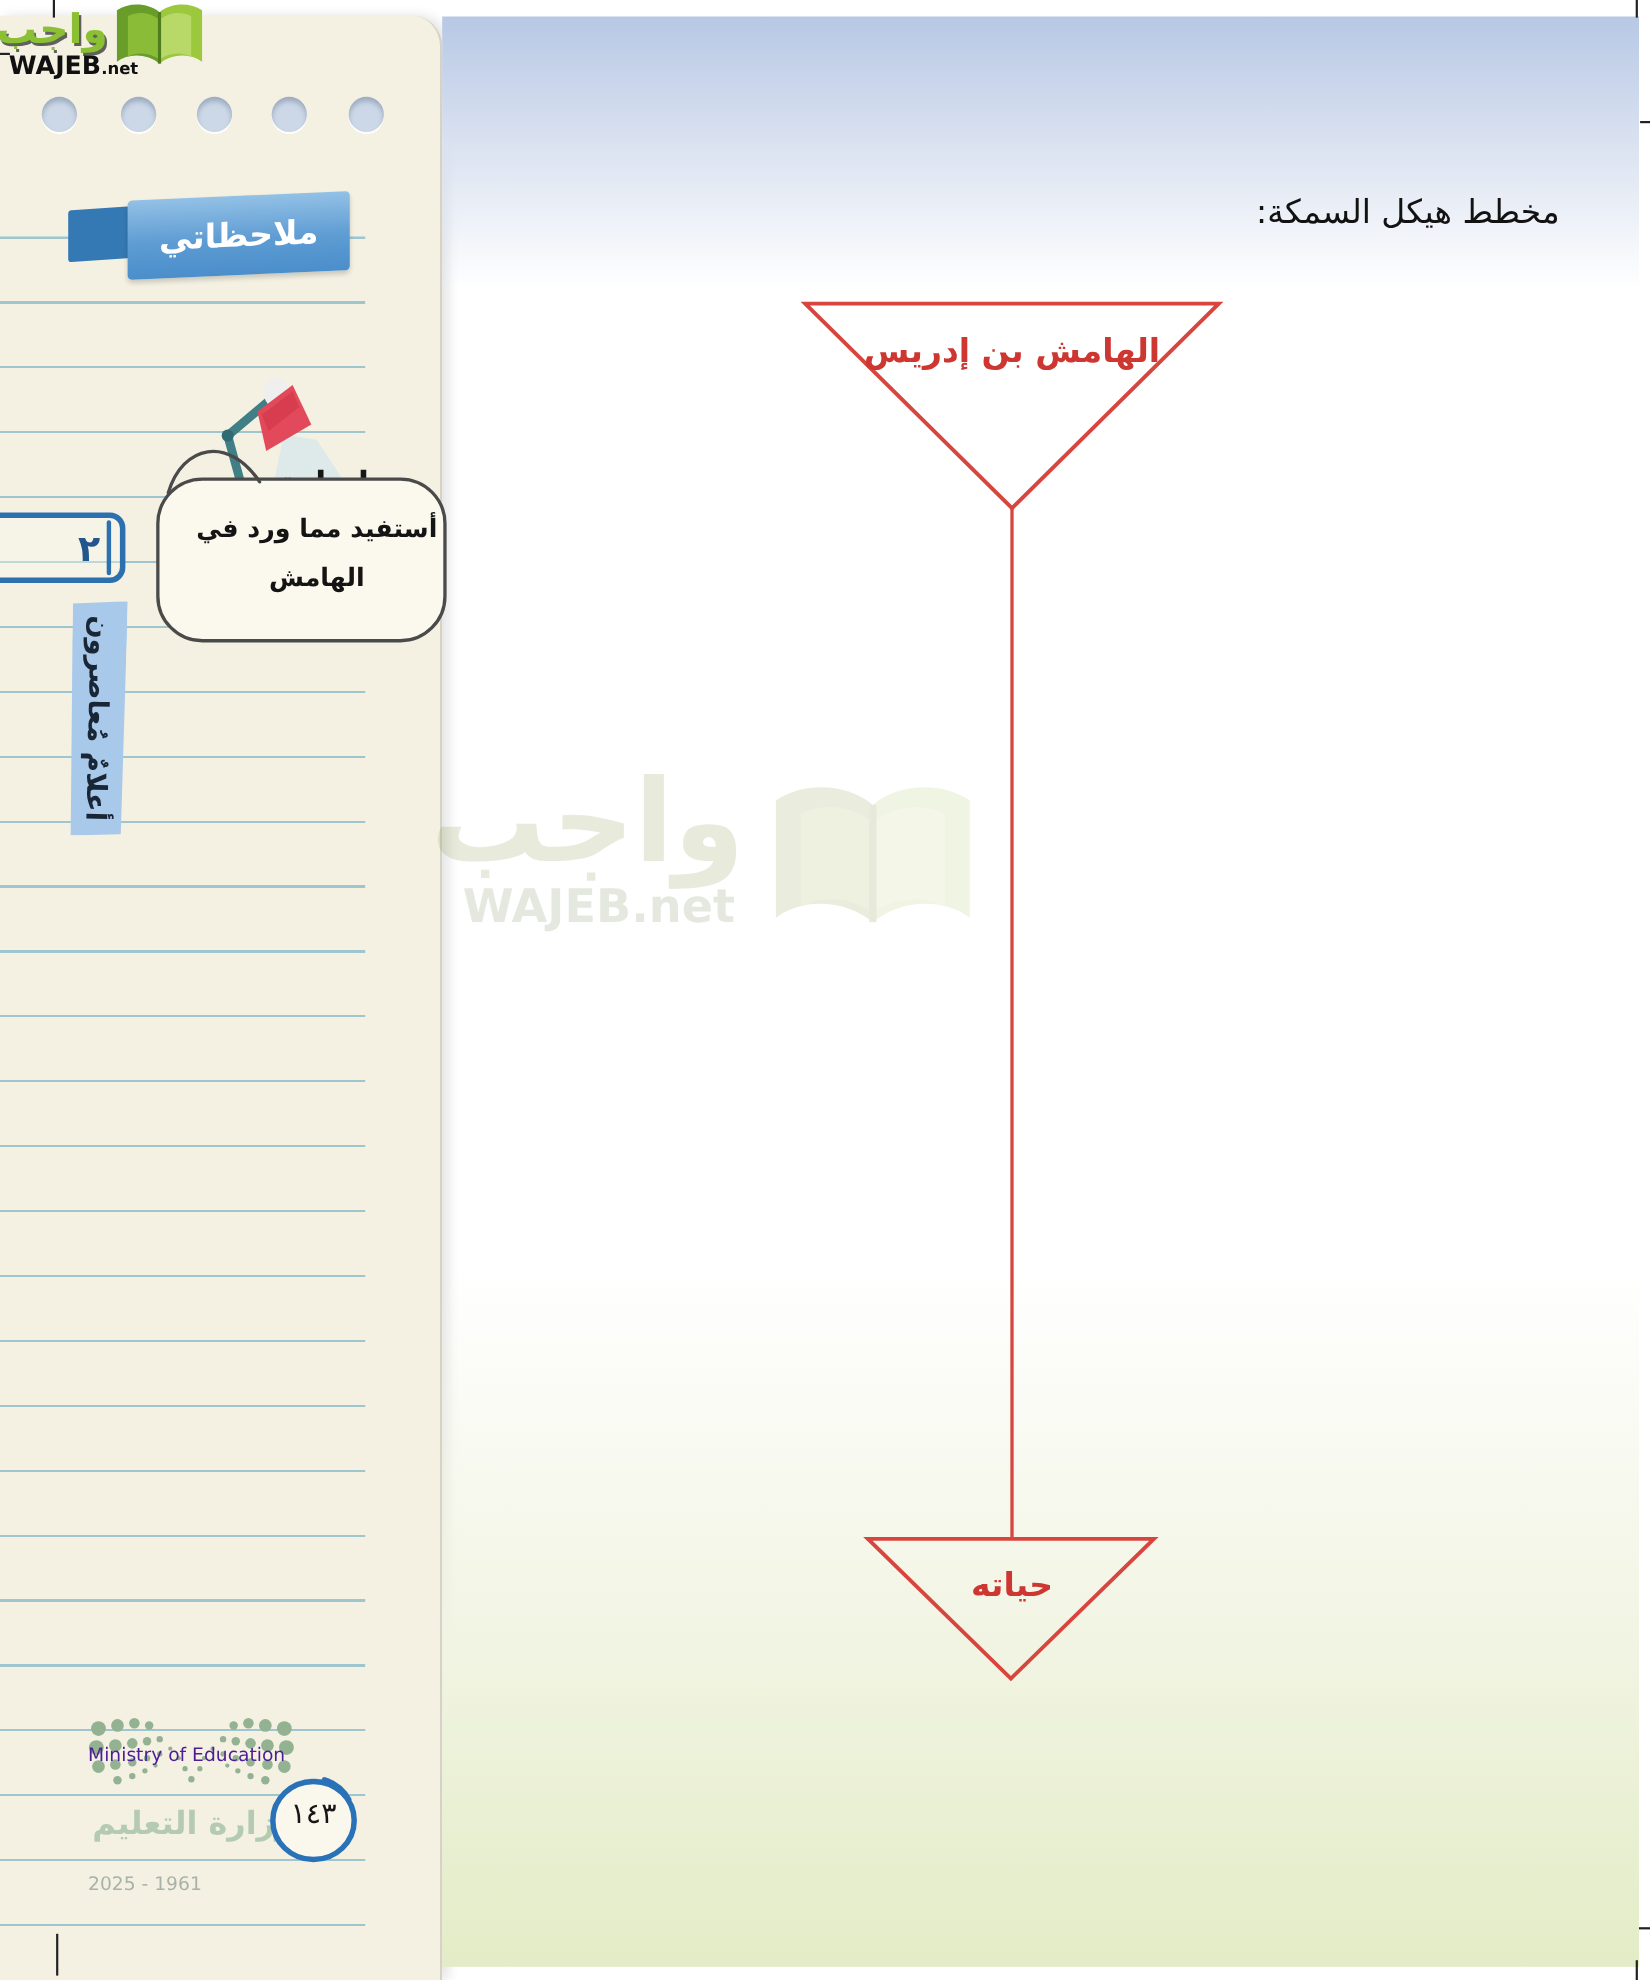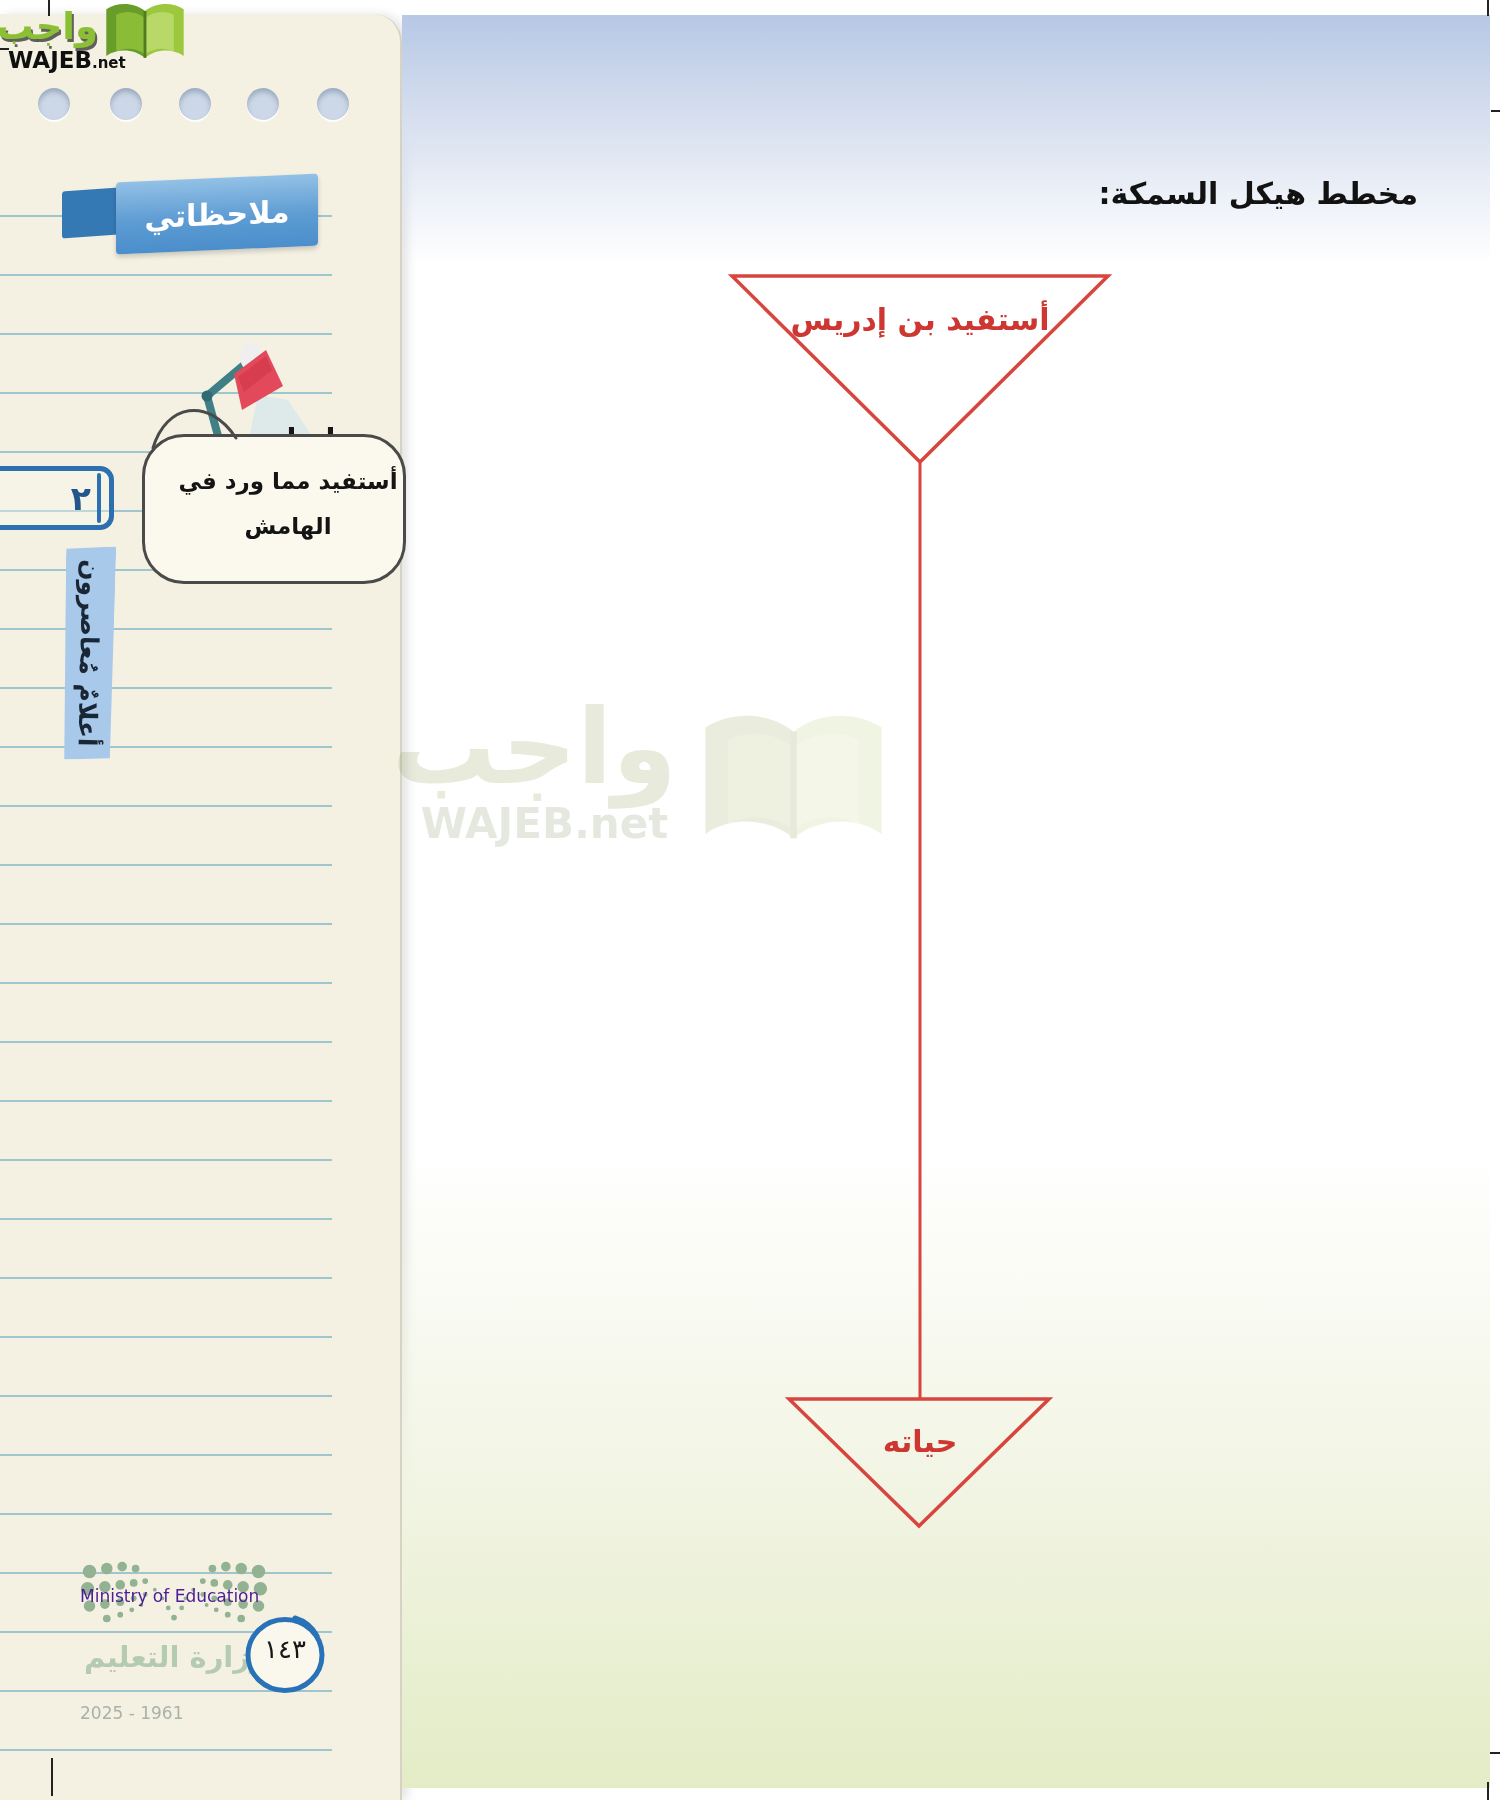--- a/index.html
+++ b/index.html
@@ -69,21 +69,21 @@
   .ministry-yr{left:80px;top:1703px;width:240px;font-size:17px;color:#a9b2a9;}
   .badge{left:243px;top:1612px;width:84px;height:84px;}
   .badge .num{position:absolute;left:0;top:22px;width:84px;text-align:center;
               font-size:26px;font-weight:normal;color:#161616;direction:rtl;}
 
   
   .main-top{left:402px;top:15px;width:1088px;height:248px;
             background:linear-gradient(180deg,#b7c8e5 0%,#d9e1f0 45%,rgba(255,255,255,0) 100%);}
   .main-bottom{left:402px;top:1150px;width:1088px;height:638px;
                background:linear-gradient(180deg,rgba(255,255,255,0) 0%,#f1f4e2 55%,#e3ecc6 100%);}
-  .heading{left:1040px;top:176px;width:378px;font-size:30px;font-weight:bold;color:#121212;
+  .heading{left:1040px;top:176px;width:378px;font-size:30px;font-weight:normal;color:#121212;
            direction:rtl;text-align:right;}
   .fish-label{font-size:30px;font-weight:bold;color:#ce3631;text-align:center;direction:rtl;}
   .head-label{left:760px;top:302px;width:320px;}
   .tail-label{left:795px;top:1424px;width:250px;}
 
   
   .watermark{left:412px;top:698px;width:485px;opacity:.16;display:flex;gap:14px;
              align-items:flex-start;direction:ltr;}
   .wm-text{width:265px;text-align:center;}
   .wm-ar{font-size:104px;line-height:.95;font-weight:bold;color:#75862c;direction:rtl;}
@@ -222,21 +222,21 @@
 
 <div class="abs heading">مخطط هيكل السمكة:</div>
 
 <div class="abs" style="left:600px;top:240px;">
   <svg width="640" height="1320" viewBox="0 0 640 1320">
     <polygon points="132,36 508,36 320,222" fill="none" stroke="#d8453e" stroke-width="3.5"></polygon>
     <line x1="320" y1="222" x2="320" y2="1159" stroke="#d8453e" stroke-width="3"></line>
     <polygon points="189,1159 449,1159 319,1286" fill="none" stroke="#d8453e" stroke-width="3.5"></polygon>
   </svg>
 </div>
-<div class="abs fish-label head-label">أستفيد بن إدريس</div>
+<div class="abs fish-label head-label">الهامش بن إدريس</div>
 <div class="abs fish-label tail-label">حياته</div>
 
 <div class="abs watermark">
   <div class="wm-text">
     <div class="wm-ar">واجب</div>
     <div class="wm-en">WAJEB.net</div>
   </div>
   <div>
     <svg width="205" height="172" viewBox="0 0 100 75">
       <path d="M50 12 C 38 2 19 2 7 10 L7 62 C 19 53 38 54 50 64 Z" fill="#7f9435"></path>

